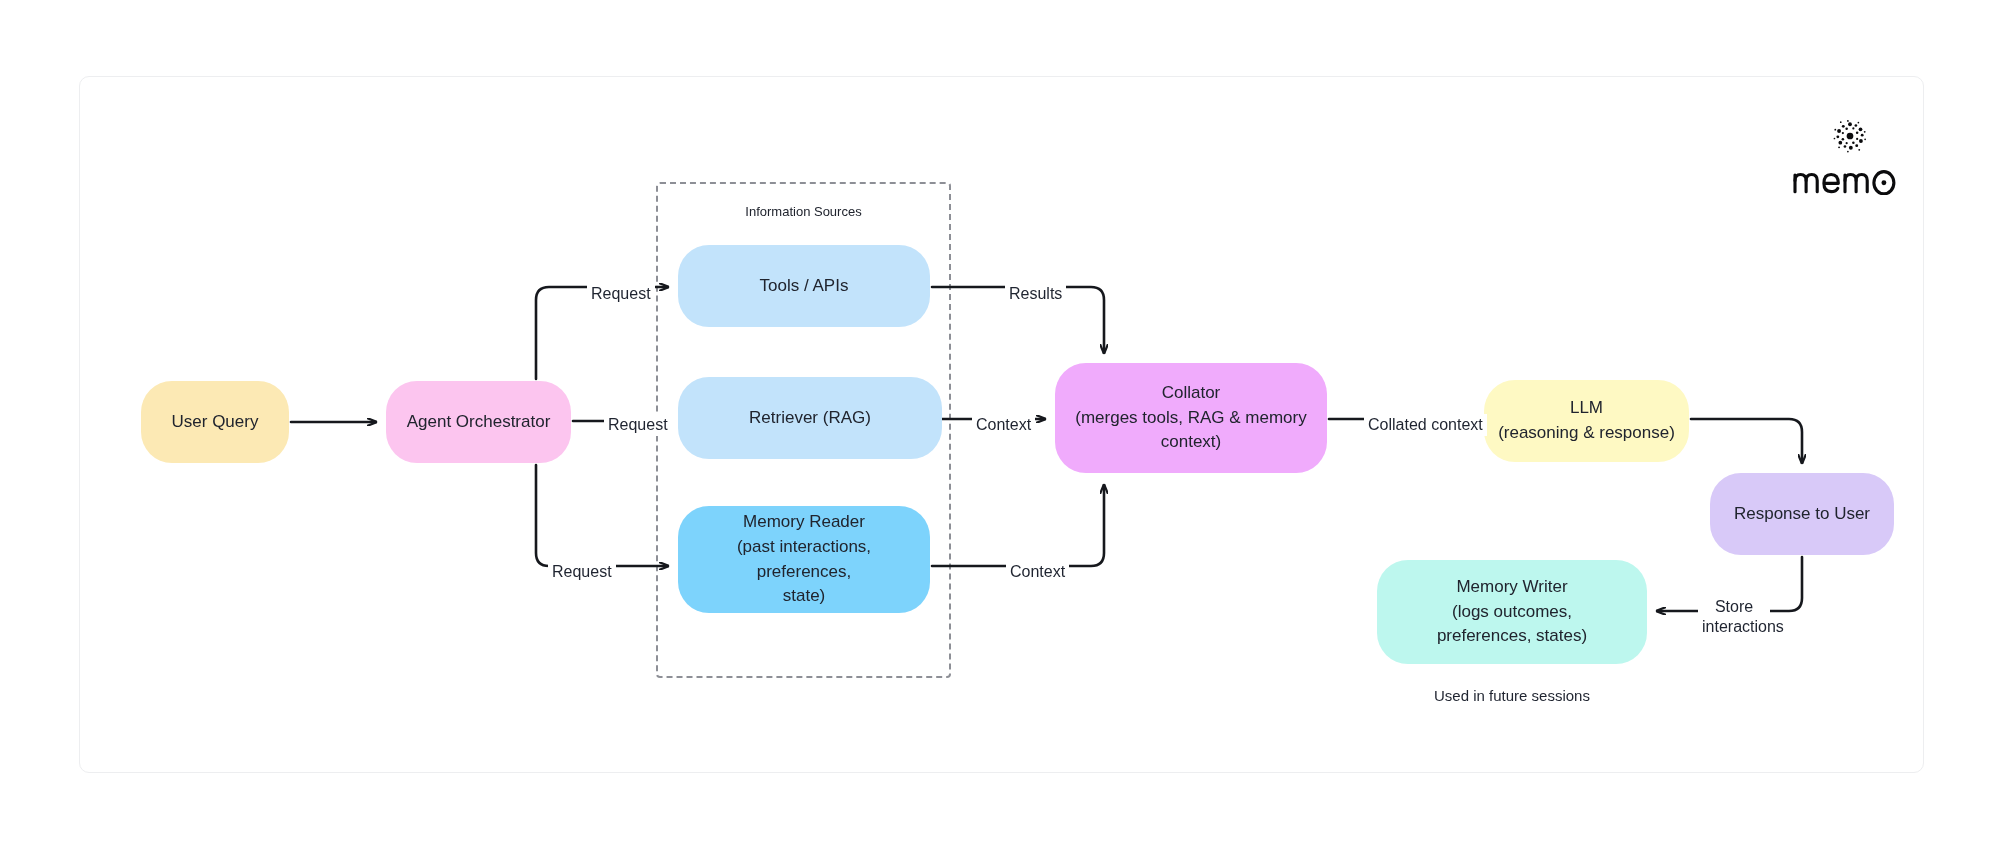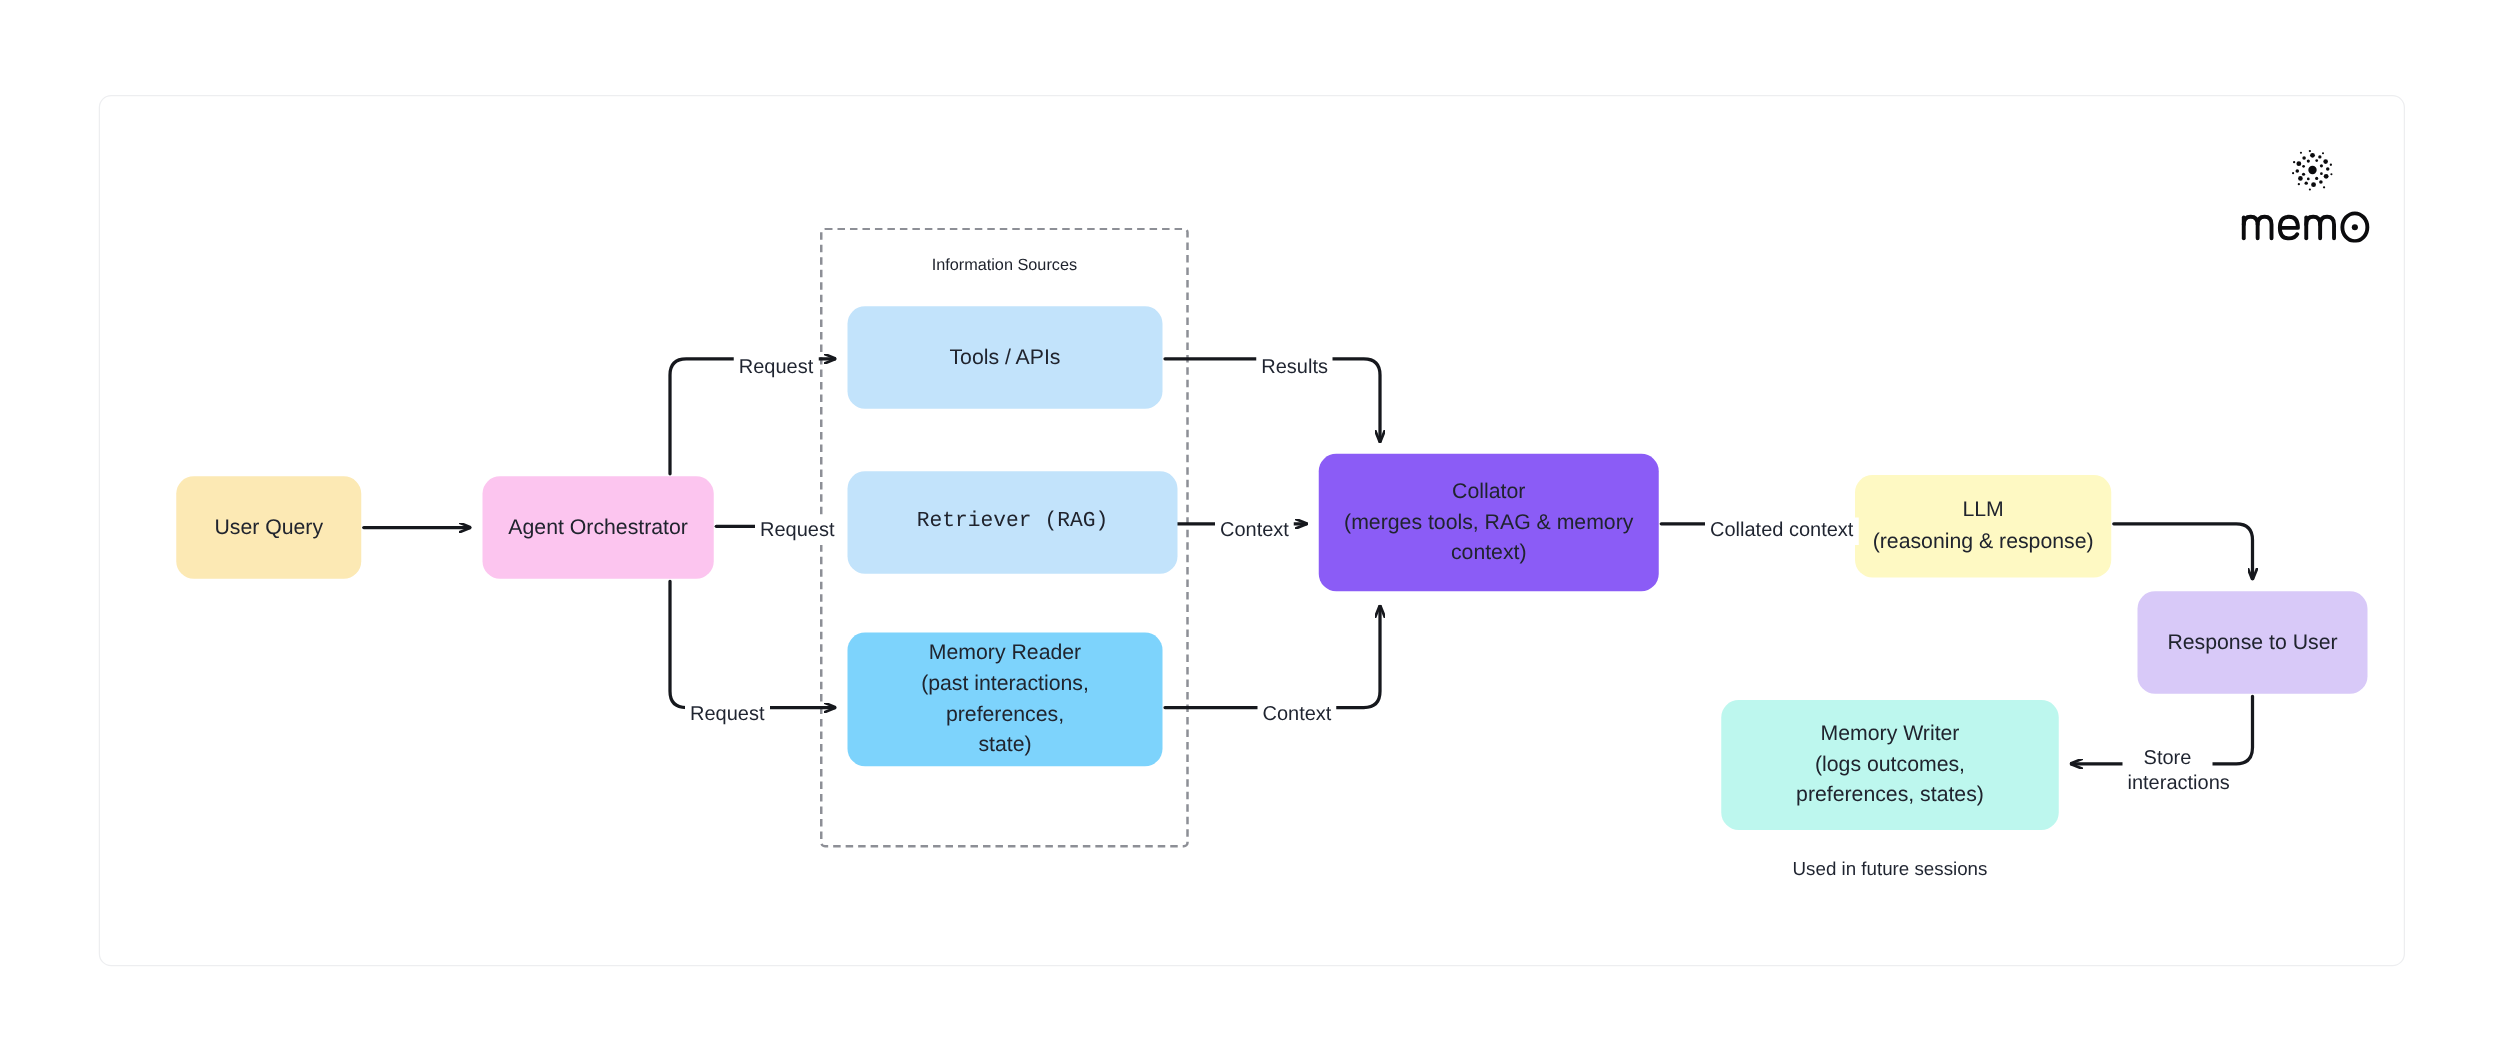--- a/index.html
+++ b/index.html
@@ -39,40 +39,40 @@
     left: 0;
     top: 0;
     width: 2000px;
     height: 846px;
     pointer-events: none;
   }
   
   .node {
     position: absolute;
     box-sizing: border-box;
-    border-radius: 14px;
+    border-radius: 31px;
     display: flex;
     align-items: center;
     justify-content: center;
     text-align: center;
     font-size: 17px;
     line-height: 1.45;
     color: #20242e;
     padding: 6px 12px;
     white-space: pre-line;
   }
   .node-label {
     display: block;
     white-space: pre-line;
   }
 
   #node-user-query      { left: 141px;  top: 381px; width: 148px; height: 82px;  background: #fce9b4; }
   #node-agent-orchestrator { left: 386px; top: 381px; width: 185px; height: 82px; background: #fcc5ef; }
   #node-tools-apis      { left: 678px;  top: 245px; width: 252px; height: 82px;  background: #c2e3fb; }
-  #node-retriever-rag   { left: 678px;  top: 377px; width: 264px; height: 82px;  background: #c2e3fb; font-family: Liberation Mono, monospace; }
+  #node-retriever-rag   { left: 678px;  top: 377px; width: 264px; height: 82px;  background: #c2e3fb; }
   #node-memory-reader   { left: 678px;  top: 506px; width: 252px; height: 107px; background: #c2e3fb; }
   #node-collator        { left: 1055px; top: 363px; width: 272px; height: 110px; background: #fbd9b5; }
   #node-llm             { left: 1484px; top: 380px; width: 205px; height: 82px;  background: #c4eec6; }
   #node-response-user   { left: 1710px; top: 473px; width: 184px; height: 82px;  background: #d8c9f8; }
   #node-memory-writer   { left: 1377px; top: 560px; width: 270px; height: 104px; background: #bdf7ee; }
 
   
   #group-information-sources {
     position: absolute;
     left: 656px;
@@ -202,21 +202,21 @@
   <div class="node" id="node-retriever-rag" style="background: rgb(194, 227, 251);">
     <span class="node-label">Retriever (RAG)</span>
   </div>
 
   <div class="node" id="node-memory-reader" style="background: #7dd3fc;">
     <span class="node-label">Memory Reader
 (past interactions, preferences,
 state)</span>
   </div>
 
-  <div class="node" id="node-collator" style="background: #8b5cf6;">
+  <div class="node" id="node-collator" style="background: #f0abfc;">
     <span class="node-label">Collator
 (merges tools, RAG &amp; memory
 context)</span>
   </div>
 
   <div class="node" id="node-llm" style="background: #fef9c3;">
     <span class="node-label">LLM
 (reasoning &amp; response)</span>
   </div>
 

